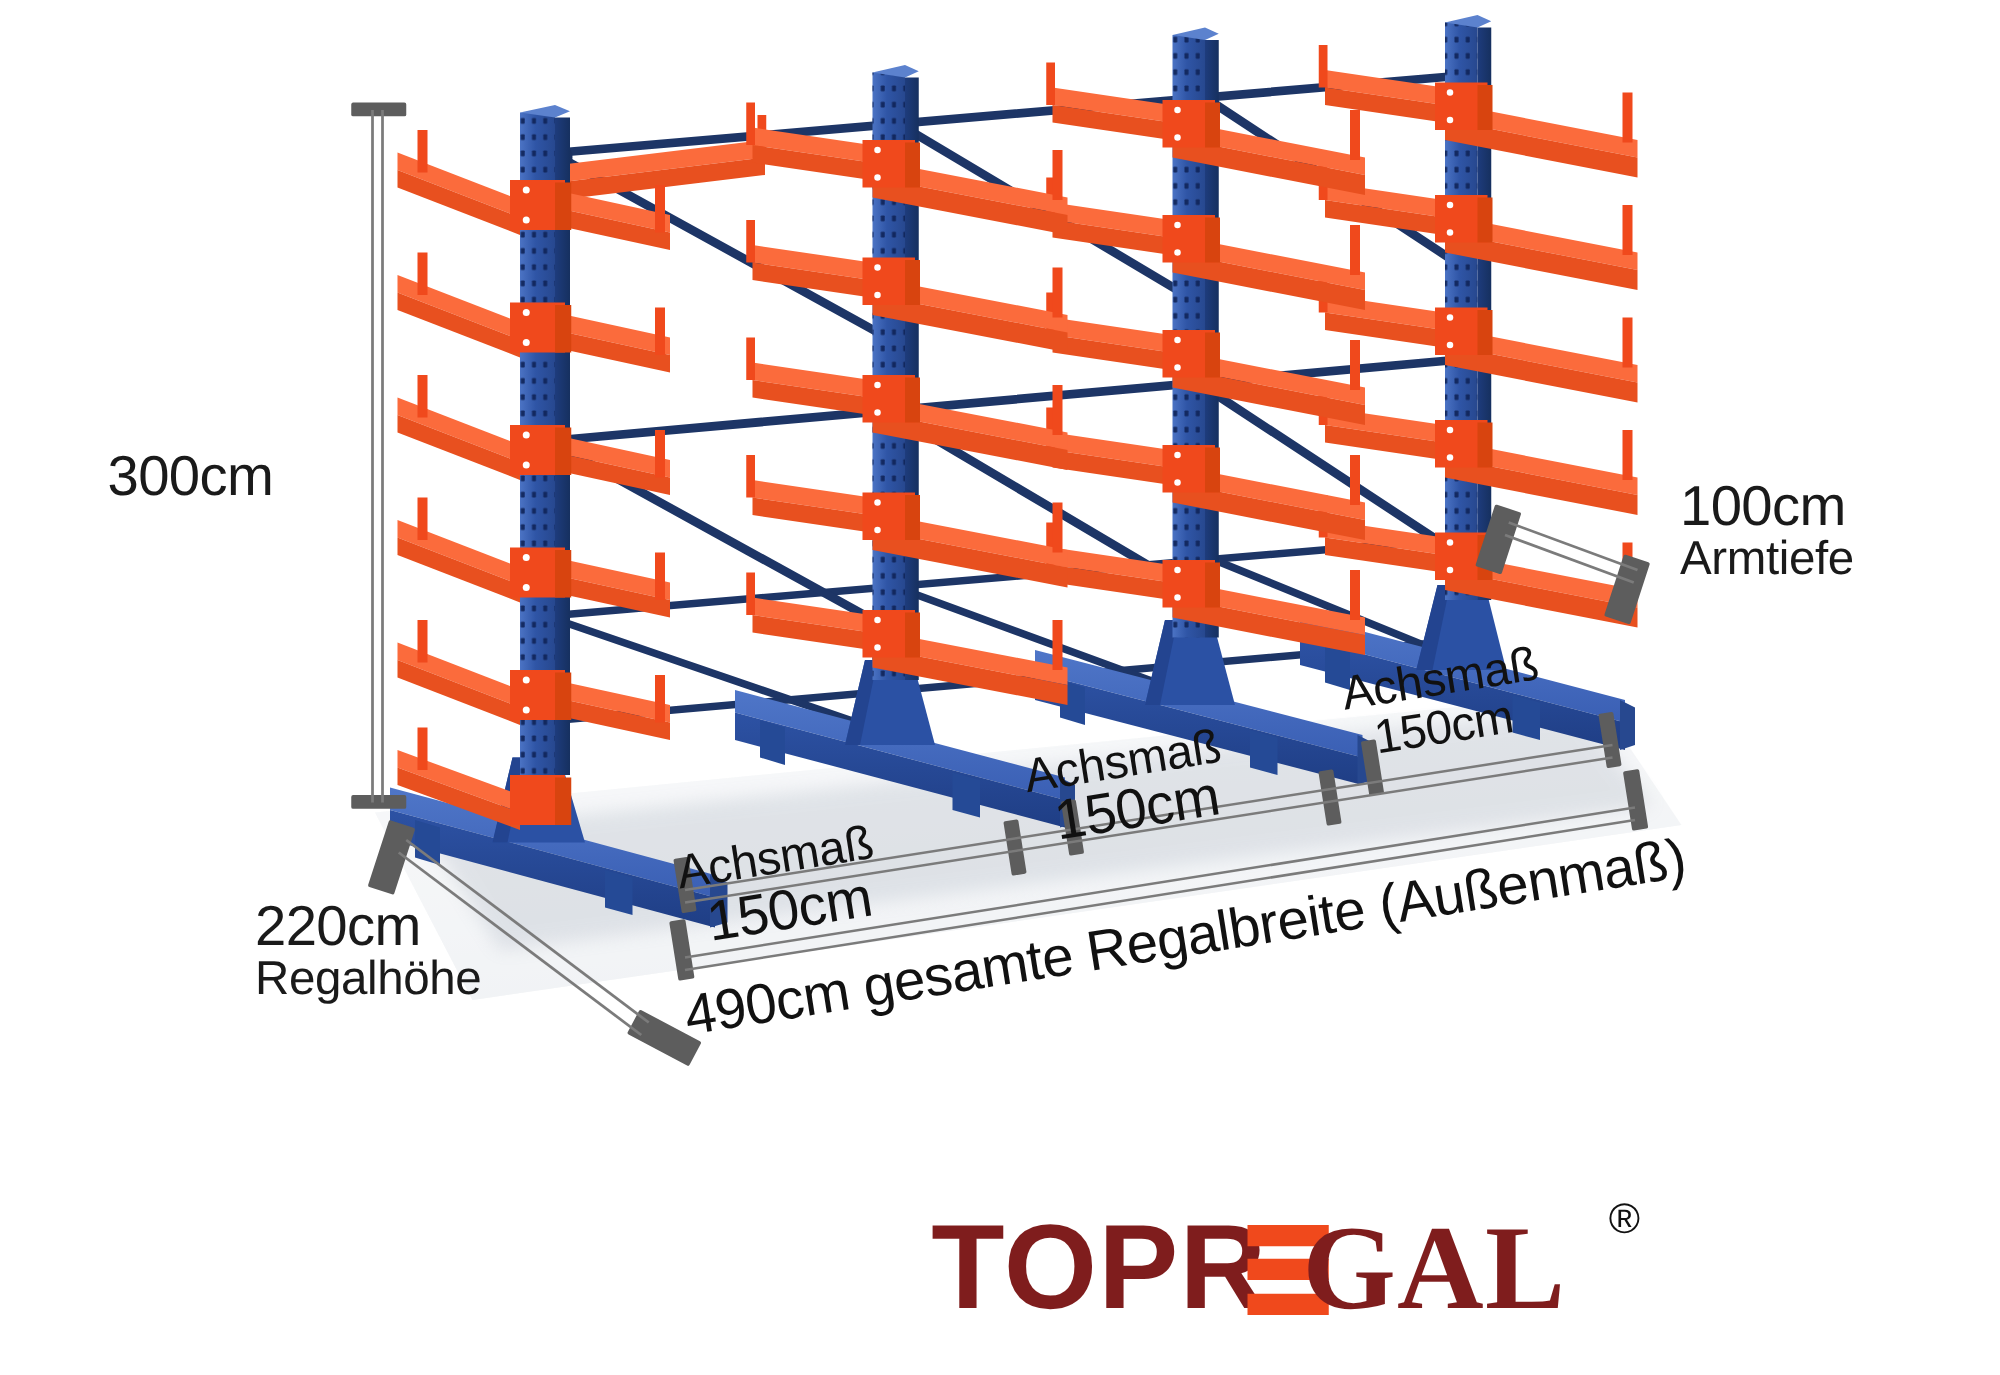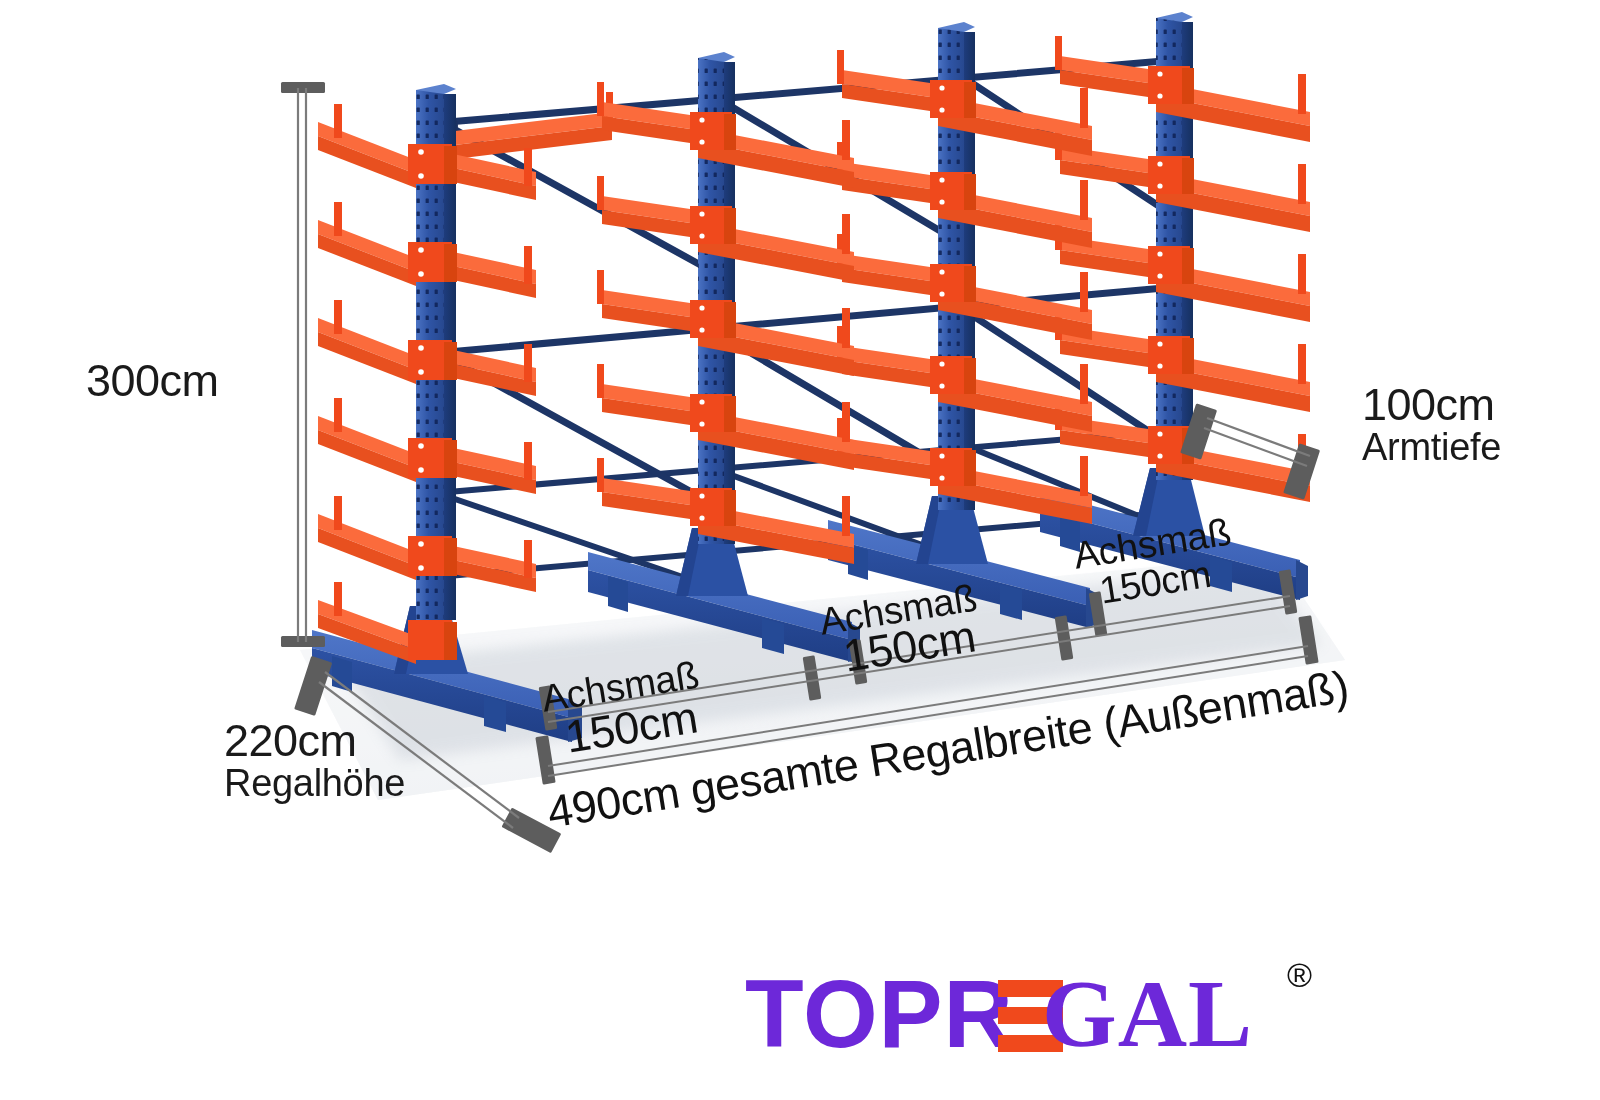--- a/index.html
+++ b/index.html
@@ -11,21 +11,21 @@
 
   .dim-label{position:absolute;white-space:nowrap;color:#1a1a1a;}
   .dim-num{font-size:45px;line-height:1.02;letter-spacing:-0.5px;}
   .dim-sub{font-size:38px;line-height:1.05;letter-spacing:-0.3px;}
   .rot-label{position:absolute;white-space:nowrap;color:#111;
              transform-origin:0 50%;}
 
   
   #logo{position:absolute;left:745px;top:958px;width:580px;height:112px;}
   .logo-word{position:absolute;left:0;top:0;font-size:96px;font-weight:bold;
-             letter-spacing:1px;color:#6d28d9;line-height:112px;}
+             letter-spacing:1px;color:#7f1d1d;line-height:112px;}
   .logo-pre{position:absolute;left:0;top:0;}
   .logo-post{position:absolute;left:297px;top:0;font-family:Liberation Serif, serif;}
   .logo-e{position:absolute;left:253px;top:22px;width:65px;height:72px;}
   .logo-e i{position:absolute;left:0;width:65px;height:17px;background:#f0491c;display:block;}
   .logo-e i:nth-child(1){top:0;}
   .logo-e i:nth-child(2){top:27px;}
   .logo-e i:nth-child(3){top:55px;}
   .logo-reg{position:absolute;left:542px;top:-2px;font-size:34px;color:#111;}
 </style>
 </head>
@@ -564,26 +564,26 @@
         <line x1="548" y1="766" x2="1308" y2="646" stroke="#7b7b7b" stroke-width="2"></line>
         <line x1="548" y1="776" x2="1308" y2="656" stroke="#7b7b7b" stroke-width="2"></line>
       </g>
     </g>
   </svg>
 
   <div class="dim-label" style="left:86px;top:358px;">
     <div class="dim-num">300cm</div>
   </div>
 
-  <div class="dim-label" style="left:1344px;top:382px;margin-left:18px;">
+  <div class="dim-label" style="left:1344px;top:382px;">
     <div class="dim-num">100cm</div>
     <div class="dim-sub">Armtiefe</div>
   </div>
 
-  <div class="dim-label" style="left:204px;top:718px;margin-left:20px;">
+  <div class="dim-label" style="left:204px;top:718px;">
     <div class="dim-num">220cm</div>
     <div class="dim-sub">Regalhöhe</div>
   </div>
 
   <div class="rot-label dim-sub" style="left:542px;top:680px;transform:rotate(-9deg);">Achsmaß</div>
   <div class="rot-label dim-num" style="left:566px;top:715px;transform:rotate(-9deg);">150cm</div>
 
   <div class="rot-label dim-sub" style="left:820px;top:603px;transform:rotate(-9deg);">Achsmaß</div>
   <div class="rot-label dim-num" style="left:844px;top:634px;transform:rotate(-9deg);">150cm</div>
 

